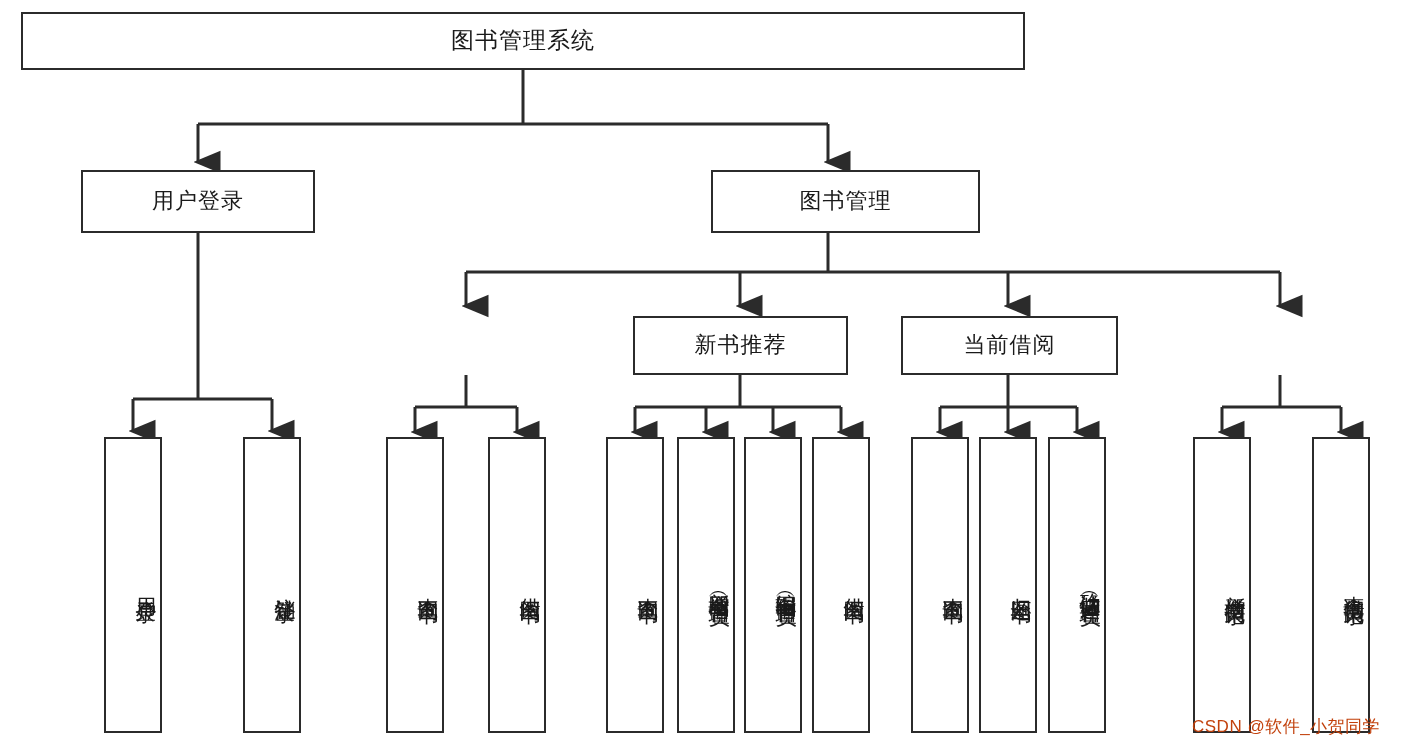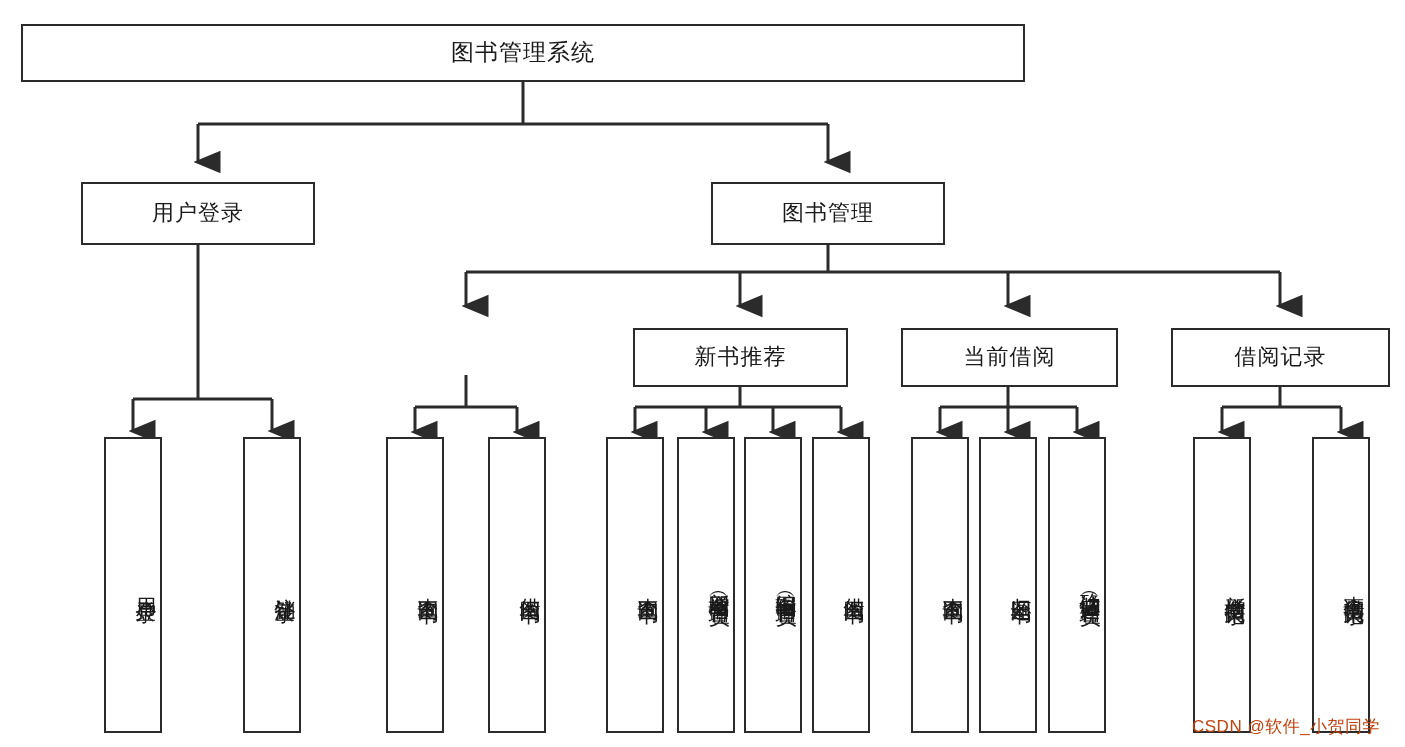--- a/index.html
+++ b/index.html
@@ -32,21 +32,20 @@
     border: 2.5px solid #2b2b2b;
     display: flex;
     align-items: center;
     justify-content: center;
     color: #1a1a1a;
   }
   .node.horiz {
     font-size: 22px;
     line-height: 1.2;
     letter-spacing: 1px;
-    margin-top: 12px;
   }
   .node.root {
     font-size: 23px;
   }
   .node.vert {
     writing-mode: vertical-rl;
     text-orientation: upright;
     font-size: 21px;
     line-height: 1.38;
     letter-spacing: 2px;
@@ -126,32 +125,29 @@
     </g>
   </svg>
 
   <div class="node horiz root" style="left:21px; top:12px; width:1004px; height:58px;">
     <span>图书管理系统</span>
   </div>
 
   <div class="node horiz" style="left:81px; top:170px; width:234px; height:63px;">
     <span>用户登录</span>
   </div>
-  <div class="node horiz" style="left:711px; top:170px; width:234px; height:63px;">
+  <div class="node horiz" style="left:711px; top:170px; width:269px; height:63px;">
     <span>图书管理</span>
   </div>
 
   <div class="node horiz" style="left:633px; top:316px; width:215px; height:59px;">
     <span>新书推荐</span>
   </div>
   <div class="node horiz" style="left:901px; top:316px; width:217px; height:59px;font-family:Liberation Serif, serif;">
     <span>当前借阅</span>
-  </div>
-  <div class="node horiz" style="left:1171px; top:316px; width:219px; height:59px;">
-    <span>借阅记录</span>
   </div>
 
   <div class="node vert" style="left:104px; top:437px; width:58px; height:296px;">
     <span class="vlabel">用户登录</span>
   </div>
   <div class="node vert" style="left:243px; top:437px; width:58px; height:296px;">
     <span class="vlabel">注销登录</span>
   </div>
 
   <div class="node vert" style="left:386px; top:437px; width:58px; height:296px;">

